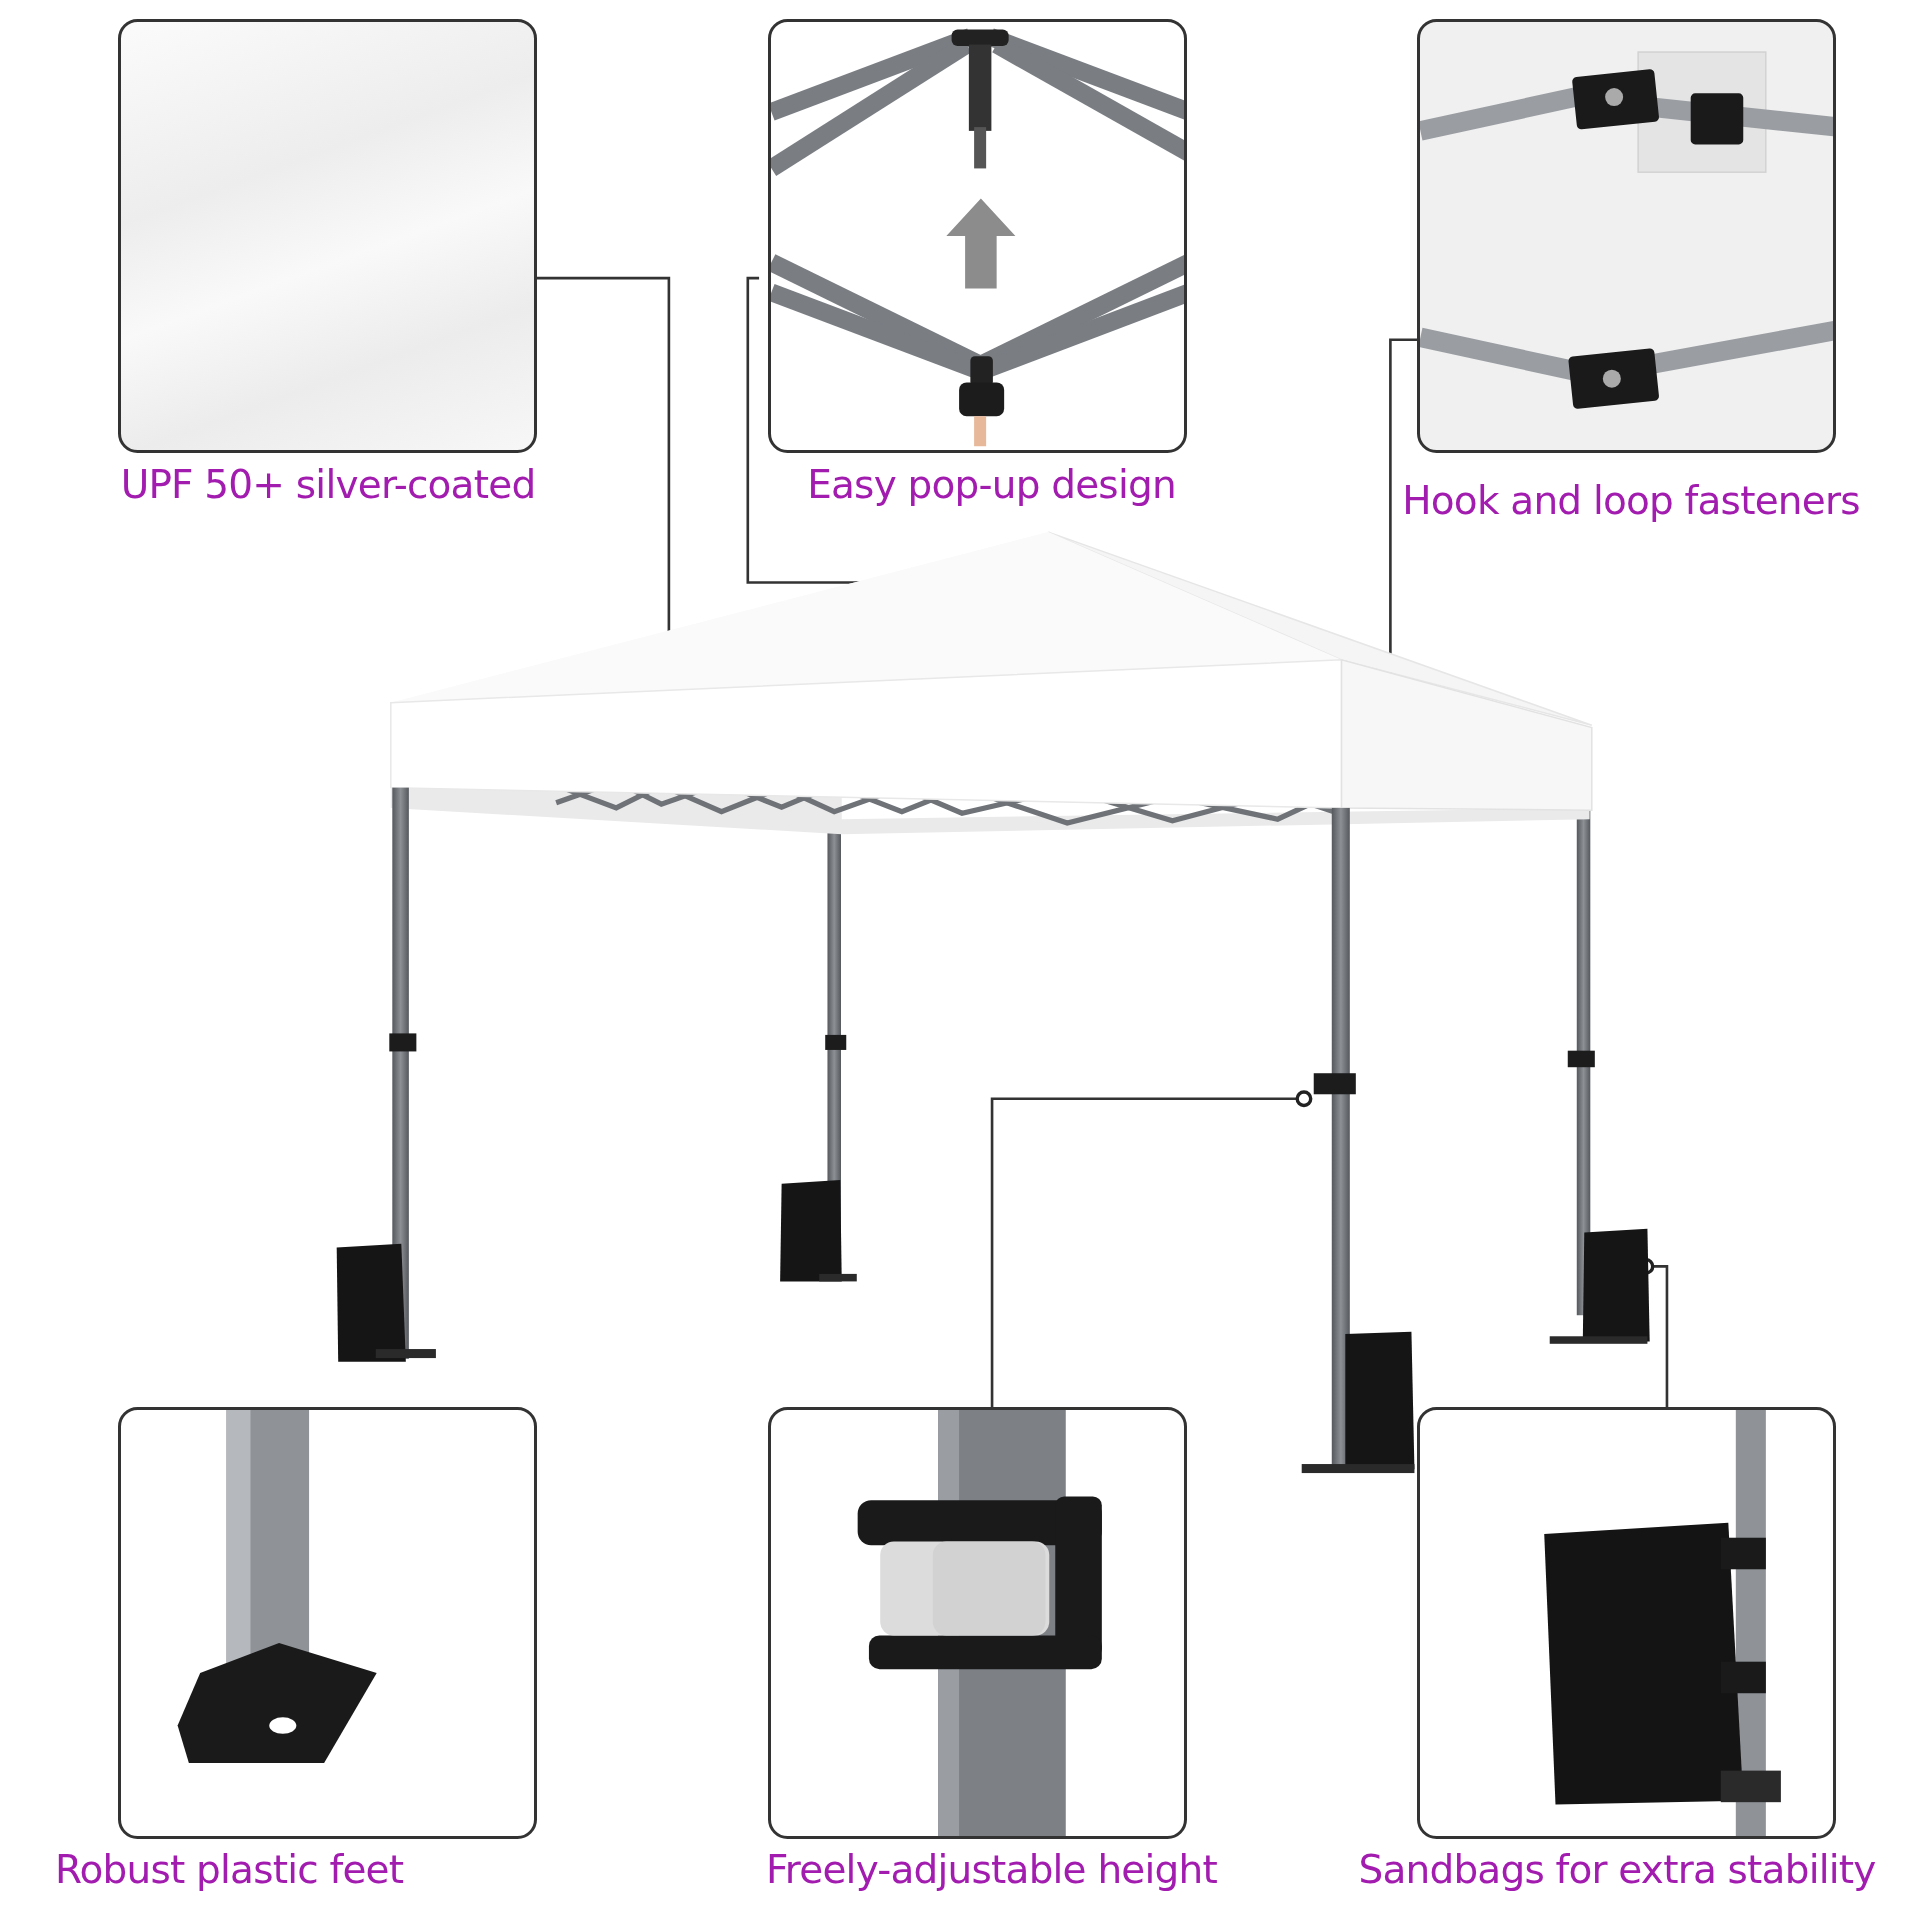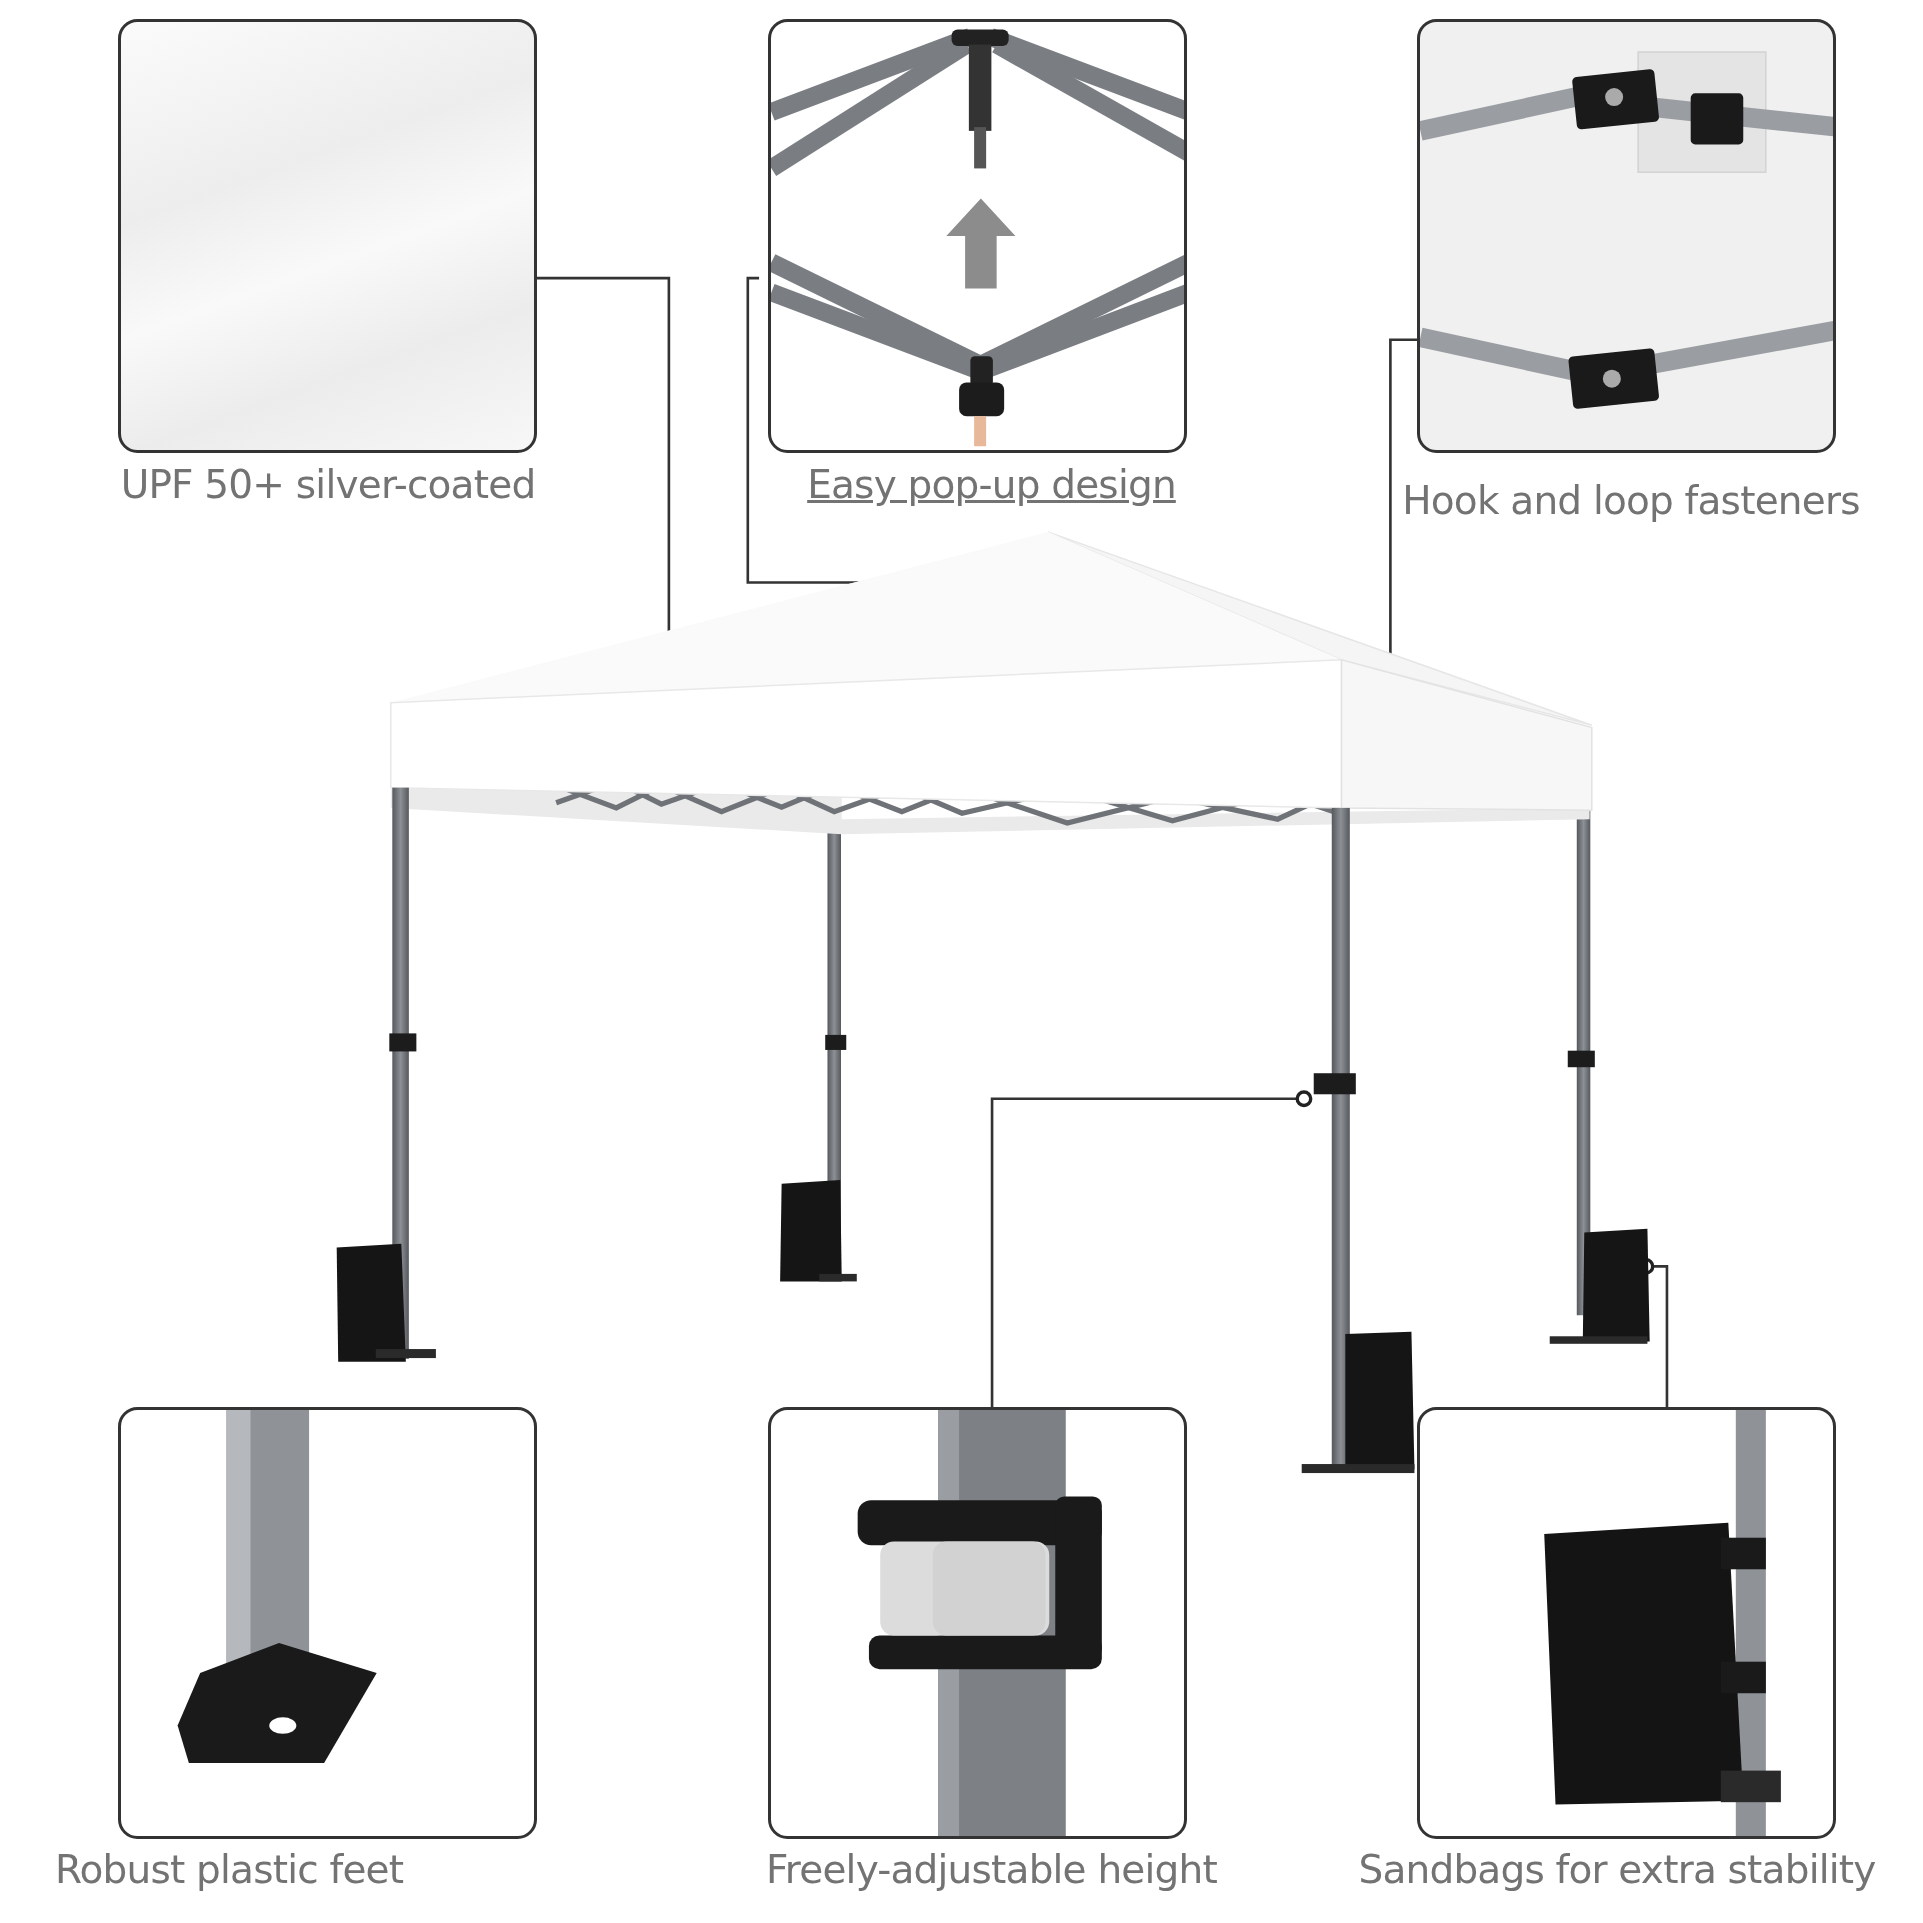--- a/index.html
+++ b/index.html
@@ -1,19 +1,19 @@
 <!DOCTYPE html>
 <html style="font-size:12px"><head>
 <meta charset="utf-8">
 <style>
   html, body { margin:0; padding:0; background:#ffffff; }
   body { width:1924px; height:1924px; position:relative; overflow:hidden;
          font-family:"DejaVu Sans", "Liberation Sans", sans-serif; color:#111; }
   .panel { position:absolute; border:3px solid #333; border-radius:19.5px; overflow:hidden; background:#f4f4f4; box-sizing:border-box; }
-  .label { position:absolute; font-size:39px; line-height:50px; text-align:center; color:#737373; letter-spacing:-0.8px; }
+  .label { position:absolute; font-size:39px; line-height:50px; text-align:center; color:#a21caf; letter-spacing:-0.8px; }
   svg.abs { position:absolute; left:0; top:0; }
 </style>
 </head>
 <body>
 
 <svg class="abs" width="1924" height="1924" viewBox="0 0 2560 2560">
   <g fill="none" stroke="#333" stroke-width="3.5">
 
     <polyline points="712,370 890,370 890,890"></polyline>
 
@@ -107,21 +107,21 @@
     </g>
     <rect x="240" y="10" width="76" height="22" rx="8" fill="#222"></rect>
     <rect x="263" y="30" width="30" height="115" fill="#333"></rect>
     <rect x="270" y="140" width="16" height="55" fill="#555"></rect>
     <polygon points="279,235 325,285 300,285 300,355 258,355 258,285 233,285" fill="#8c8c8c"></polygon>
     <rect x="265" y="445" width="30" height="40" rx="6" fill="#222"></rect>
     <rect x="250" y="480" width="60" height="45" rx="10" fill="#1c1c1c"></rect>
     <rect x="270" y="525" width="16" height="40" fill="#e8b89a"></rect>
   </svg>
 </div>
-<div class="label" style="left:751px;top:460px;width:481px;text-decoration:underline;">Easy pop-up design</div>
+<div class="label" style="left:751px;top:460px;width:481px;">Easy pop-up design</div>
 
 <div class="panel" style="left:1417px;top:19px;width:419px;height:434px;background:#f0f0f0;">
   <svg width="419" height="434" viewBox="0 0 557 578">
     <rect x="290" y="40" width="170" height="160" fill="#e4e4e4" stroke="#d2d2d2" stroke-width="2"></rect>
     <g stroke="#9a9ea3" stroke-width="26">
       <line x1="0" y1="145" x2="230" y2="95"></line>
       <line x1="230" y1="105" x2="557" y2="140"></line>
       <line x1="0" y1="420" x2="230" y2="470"></line>
       <line x1="230" y1="470" x2="557" y2="410"></line>
     </g>

